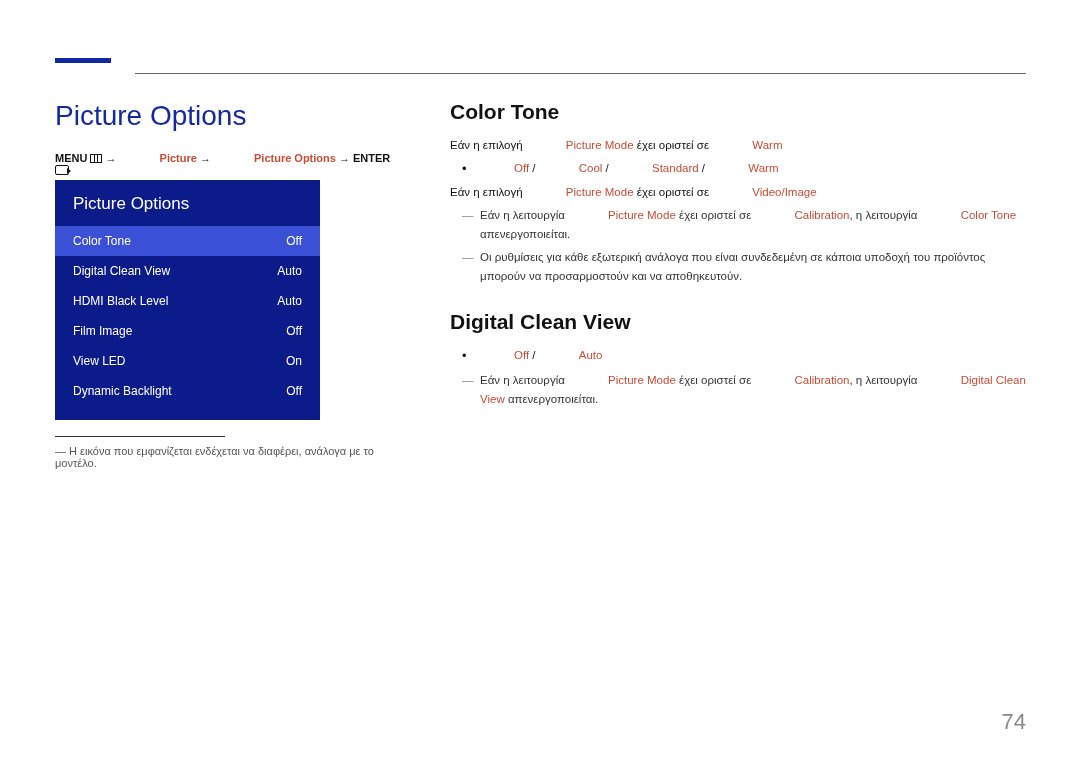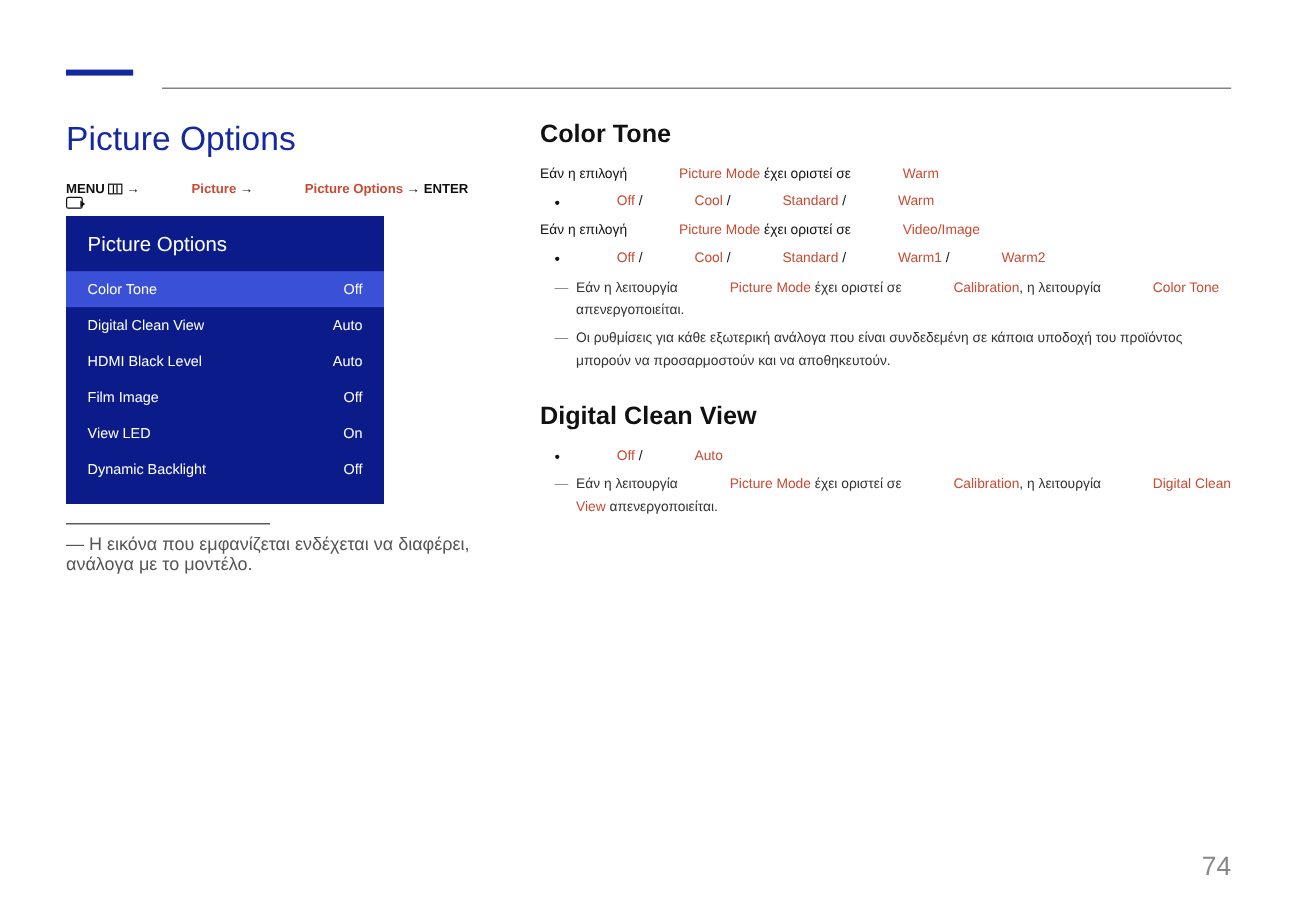--- a/index.html
+++ b/index.html
@@ -91,21 +91,21 @@
   }
   .tv-menu-row.selected { background: #3a50d6; }
   .disclaimer-hr {
     width: 170px;
     border: none;
     border-top: 1px solid #333;
     margin-top: 16px;
     margin-bottom: 8px;
   }
   .disclaimer {
-    font-size: 15px;
+    font-size: 11px;
     color: #555;
   }
   h2 { font-size: 21px; font-weight: 600; margin-bottom: 12px; }
   .para { font-size: 11.5px; line-height: 1.65; margin-bottom: 4px; }
   .accent { color: #c74c34; padding-left: 40px; }
   ul.bullets { list-style: none; margin: 2px 0 6px 0; }
   ul.bullets li {
     font-size: 11.5px; line-height: 1.6;
     padding-left: 24px;
     position: relative;
@@ -202,25 +202,20 @@
   </div>
   <ul class="bullets">
     <li>
       <span class="accent">Off</span><span class="sep"> / </span><span class="accent">Cool</span><span class="sep"> / </span><span class="accent">Standard</span><span class="sep"> / </span><span class="accent">Warm</span>
     </li>
   </ul>
 
   <div class="para">
     <span>Εάν η επιλογή </span><span class="accent">Picture Mode</span><span> έχει οριστεί σε </span><span class="accent">Video/Image</span>
   </div>
-  <ul class="bullets">
-    <li>
-      <span class="accent">Off</span><span class="sep"> / </span><span class="accent">Cool</span><span class="sep"> / </span><span class="accent">Standard</span><span class="sep"> / </span><span class="accent">Warm1</span><span class="sep"> / </span><span class="accent">Warm2</span>
-    </li>
-  </ul>
 
   <div class="dash-note">
     <span>Εάν η λειτουργία </span><span class="accent">Picture Mode</span><span> έχει οριστεί σε </span><span class="accent">Calibration</span><span>, η λειτουργία </span><span class="accent">Color Tone</span><span> απενεργοποιείται.</span>
   </div>
   <div class="dash-note">Οι ρυθμίσεις για κάθε εξωτερική ανάλογα που είναι συνδεδεμένη σε κάποια υποδοχή του προϊόντος μπορούν να προσαρμοστούν και να αποθηκευτούν.</div>
 
   <h2 style="margin-top:24px">Digital Clean View</h2>
   <ul class="bullets">
     <li>
       <span class="accent">Off</span><span class="sep"> / </span><span class="accent">Auto</span>

